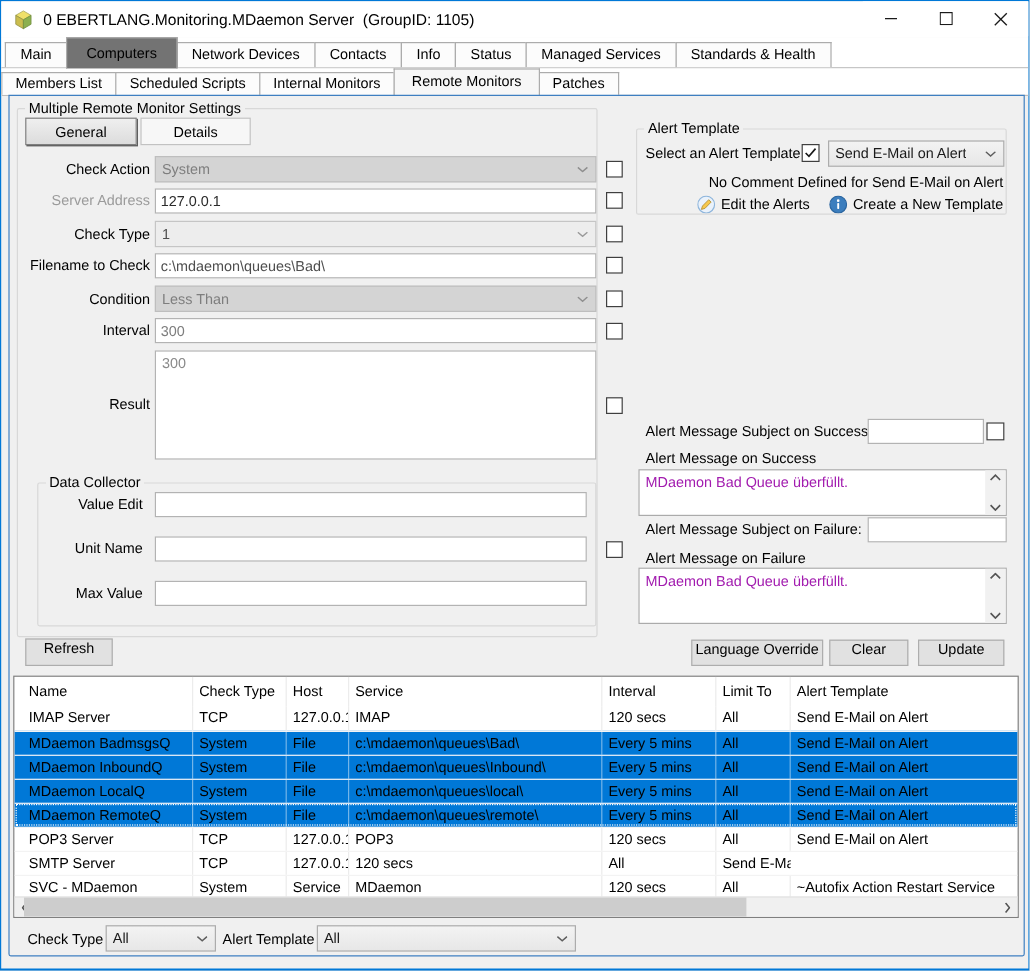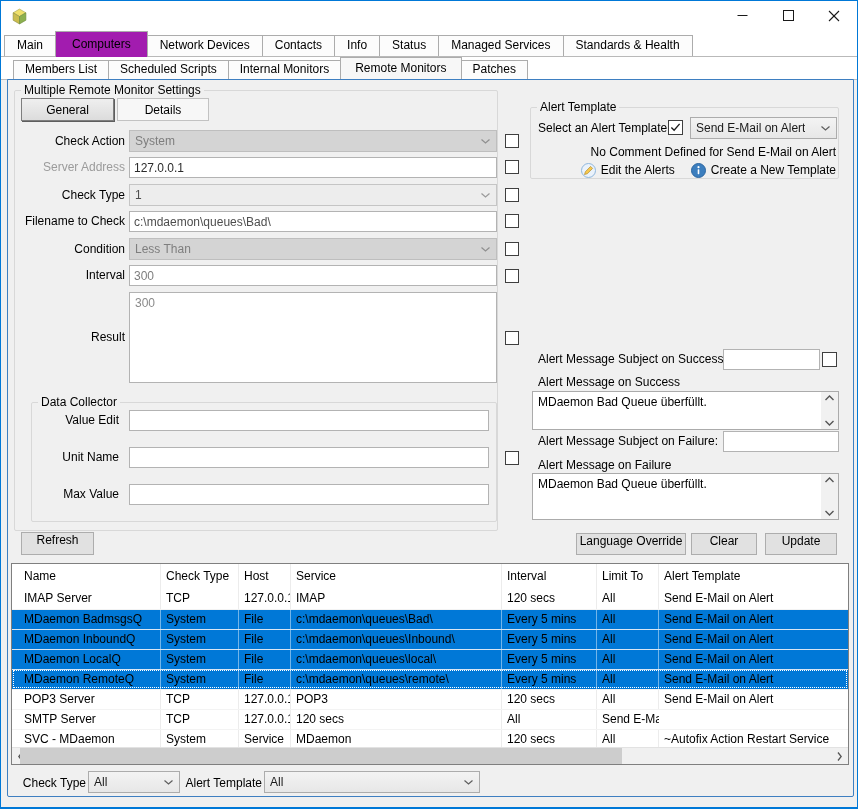--- a/index.html
+++ b/index.html
@@ -10,23 +10,23 @@
   .titlebar{position:absolute;left:0;top:0;width:100%;height:30px;background:#fff;display:flex;align-items:center;}
   .appicon{margin:0 8px 0 10px;width:17px;height:17px;flex:0 0 auto;}
   .title{font-size:13px;color:#000;white-space:pre;}
   .wcontrols{position:absolute;right:0;top:0;height:29px;display:flex;}
   .wbtn{width:46px;height:29px;display:flex;align-items:center;justify-content:center;background:#fff;}
   
   .tabs1{position:absolute;left:0;top:30px;width:100%;height:26px;background:#fff;box-sizing:border-box;
          border-bottom:1px solid #B9B9B9;display:flex;align-items:flex-end;padding-left:3px;}
   .tab1{box-sizing:border-box;height:21px;line-height:19px;padding:0 12px;border:1px solid #ACACAC;border-bottom:none;
         background:#FCFCFC;margin-right:-1px;position:relative;white-space:nowrap;}
-  .tab1.active{height:26px;line-height:24px;background:#a21caf;margin-bottom:-1px;z-index:3;padding:0 16px;}
+  .tab1.active{height:26px;line-height:24px;background:#737373;margin-bottom:-1px;z-index:3;padding:0 16px;}
   .tabs2{position:absolute;left:0;top:56px;width:100%;height:23px;background:#fff;box-sizing:border-box;
-         border-bottom:1px solid #BDBDBD;display:flex;align-items:flex-end;padding-left:12px;}
+         border-bottom:1px solid #BDBDBD;display:flex;align-items:flex-end;padding-left:0;}
   .tab2{box-sizing:border-box;height:19px;line-height:17px;padding:0 11px;border:1px solid #ACACAC;border-bottom:none;
         background:#FCFCFC;margin-right:-1px;position:relative;white-space:nowrap;}
   .tab2.active{height:23px;line-height:21px;background:#F7F7F7;margin-bottom:-1px;z-index:3;padding:0 14px;}
   .frame{position:absolute;left:6px;top:78px;width:845px;height:716px;border:1px solid #3E7FC1;
          border-radius:0 0 2px 2px;pointer-events:none;z-index:40;}
   
   .lbl{position:absolute;font-size:12px;color:#000;text-align:right;white-space:nowrap;}
   .lbl.left{text-align:left;}
   .lbl.dim{color:#9B9B9B;}
   .inp{position:absolute;box-sizing:border-box;height:21px;border:1px solid #B3B3B3;background:#fff;
@@ -41,21 +41,21 @@
       display:flex;align-items:center;justify-content:center;}
   .cb.big{width:15px;height:15px;}
   .btn{position:absolute;box-sizing:border-box;border:1px solid #ADADAD;background:#E1E1E1;font-size:12px;
        display:flex;justify-content:center;white-space:nowrap;}
   .btn3d{position:absolute;box-sizing:border-box;border:1px solid #7E7E7E;background:linear-gradient(#EFEFEF,#DCDCDC);
          box-shadow:1px 1px 0 #5E5E5E;font-size:12px;display:flex;align-items:center;justify-content:center;}
   .btnflat{position:absolute;box-sizing:border-box;border:1px solid #C2C2C2;background:#F7F7F7;font-size:12px;
            display:flex;align-items:center;justify-content:center;}
   fieldset.gb{position:absolute;box-sizing:border-box;border:1px solid #D8D8D8;margin:0;padding:0;border-radius:2px;}
   fieldset.gb legend{font-size:12px;margin-left:6px;padding:0 3px;color:#000;}
-  .tarea{position:absolute;box-sizing:border-box;background:#fff;border:1px solid #ABABAB;color:#000000;}
+  .tarea{position:absolute;box-sizing:border-box;background:#fff;border:1px solid #ABABAB;color:#a21caf;}
   .tarea .txt{position:absolute;left:5px;top:3px;right:22px;overflow:hidden;white-space:nowrap;}
   .tarea .sbv{position:absolute;right:0;top:0;bottom:0;width:17px;background:#F1F1F1;display:flex;flex-direction:column;
               justify-content:space-between;align-items:center;padding:3px 0;box-sizing:border-box;}
   .resultbox{position:absolute;box-sizing:border-box;background:#fff;border:1px solid #B3B3B3;color:#8A8A8A;}
   .resultbox .txt{position:absolute;left:5px;top:3px;}
   .linkrow{position:absolute;display:flex;justify-content:flex-end;gap:16px;align-items:center;}
   .link{display:flex;align-items:center;gap:5px;white-space:nowrap;}
   
   .tbl{position:absolute;left:10px;top:562px;width:838px;height:202px;background:#fff;border:1px solid #7F7F7F;
        box-sizing:border-box;overflow:hidden;}
@@ -82,20 +82,21 @@
 <body>
 
 <div class="win">
 
   <div class="titlebar">
     <svg class="appicon" viewBox="0 0 16 16">
       <polygon points="8,1 14,4.5 8,8 2,4.5" fill="#EFE06A" stroke="#A6A65A" stroke-width="0.6"></polygon>
       <polygon points="2,4.5 8,8 8,15 2,11.5" fill="#CBBD4E" stroke="#8F8F45" stroke-width="0.6"></polygon>
       <polygon points="14,4.5 8,8 8,15 14,11.5" fill="#8CB04F" stroke="#6E8C3C" stroke-width="0.6"></polygon>
     </svg>
+    <span class="title">0 EBERTLANG.Monitoring.MDaemon Server &nbsp;(GroupID: 1105)</span>
     <div class="wcontrols wcontrols-abs wcontrols-right wcontrols-top wcontrols wcontrols" style="position:absolute;right:0;top:0;display:flex;">
       <div class="wbtn">
         <svg width="11" height="11" viewBox="0 0 11 11">
             <line x1="0.5" y1="5.5" x2="10.5" y2="5.5" stroke="#1a1a1a" stroke-width="1"></line>
           </svg>
       </div>
       <div class="wbtn">
         <svg width="11" height="11" viewBox="0 0 11 11">
             <rect x="0.5" y="0.5" width="10" height="10" fill="none" stroke="#1a1a1a" stroke-width="1"></rect>
           </svg>

